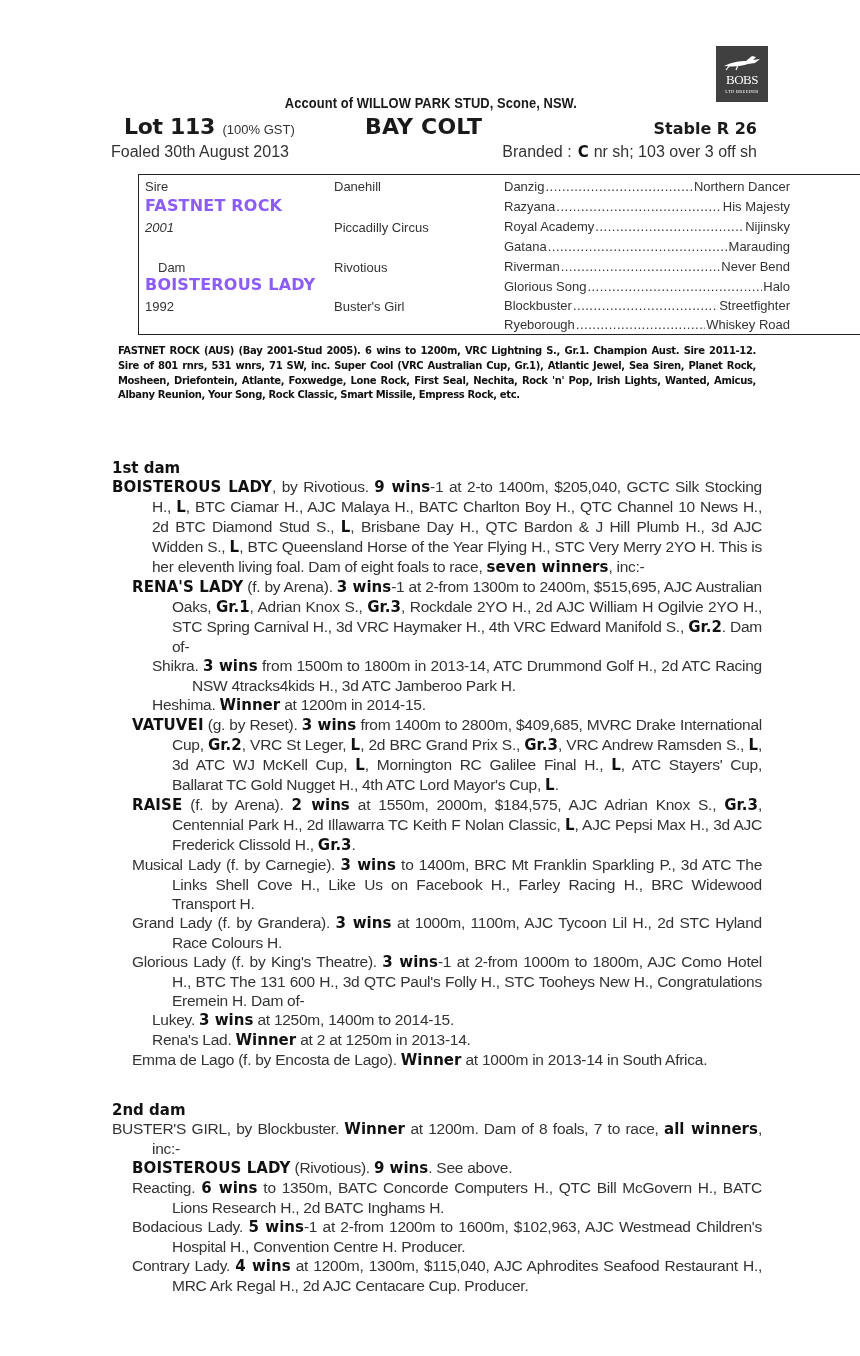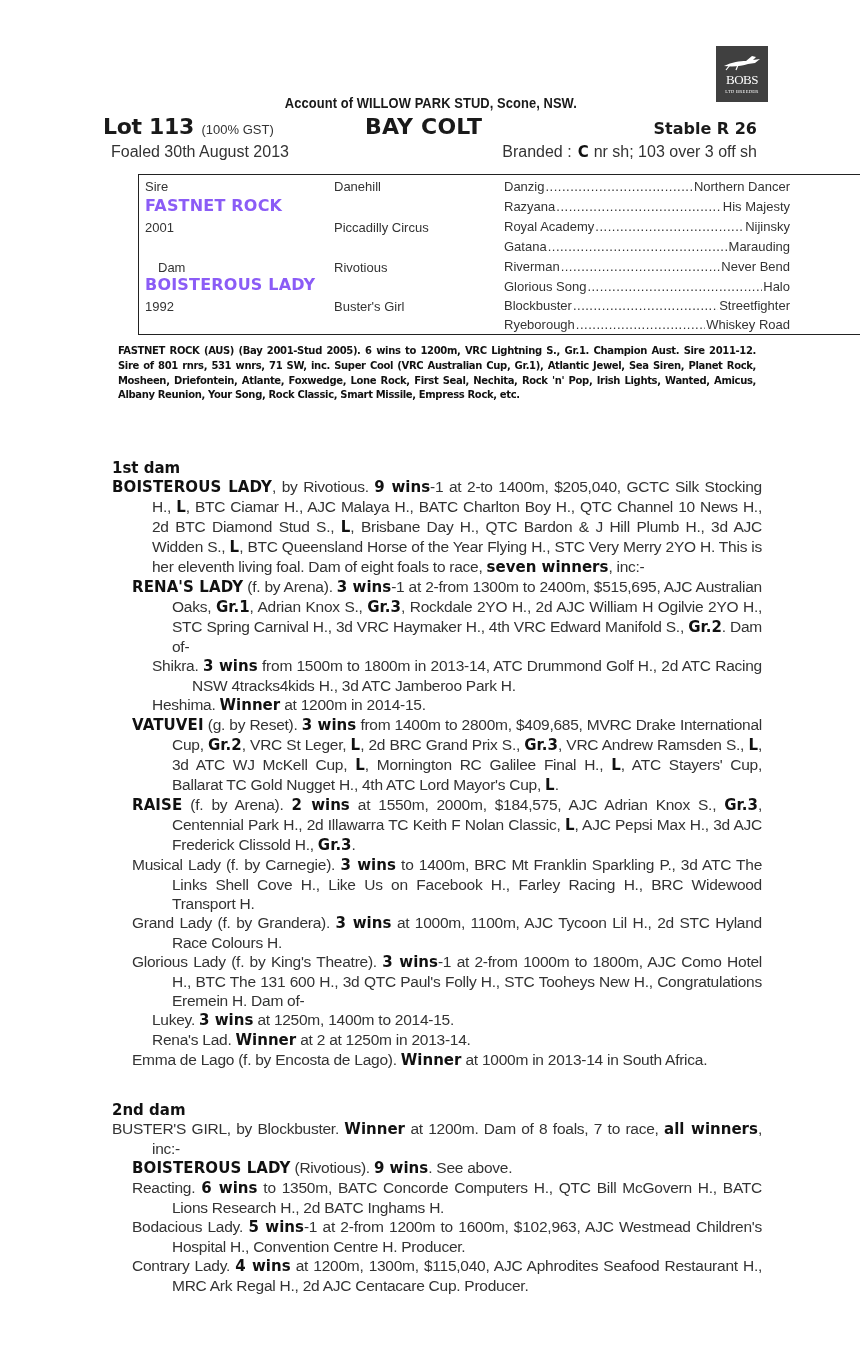--- a/index.html
+++ b/index.html
@@ -23,21 +23,21 @@
     position: absolute; left: 0; right: 0; top: 43px;
     font-family: "Liberation Serif", serif; font-size: 4.5px; letter-spacing: 0.3px; line-height: 5px;
   }
 
   .account {
     position: absolute; left: 0; width: 860px; top: 94px; text-align: center;
     font-family: "Liberation Sans", sans-serif; font-weight: bold; font-size: 15px;
     transform: scaleX(0.86); transform-origin: 436px 0; letter-spacing: 0.1px;
   }
   .lot {
-    position: absolute; left: 103px; top: 114px; font-weight: bold; font-size: 22px;
+    position: absolute; left: 124px; top: 114px; font-weight: bold; font-size: 22px;
     font-family: "DejaVu Sans", sans-serif; letter-spacing: -0.3px;
   }
   .lot .gst { font-weight: normal; font-size: 13px; font-family: "Liberation Sans", sans-serif; color: #333; letter-spacing: 0; }
   .colour {
     position: absolute; left: 365px; top: 114px; font-weight: bold; font-size: 22px;
     font-family: "DejaVu Sans", sans-serif; letter-spacing: 0.2px;
   }
   .stable {
     position: absolute; right: 103px; top: 119px; font-weight: bold; font-size: 16px;
     font-family: "DejaVu Sans", sans-serif;
@@ -106,21 +106,21 @@
   <div class="stable">Stable R 26</div>
 
   <div class="foaled">Foaled 30th August 2013</div>
   <div class="branded">
     <span>Branded :</span><span class="brand-mark">C</span><span>nr sh; 103 over 3 off sh</span>
   </div>
 
   <div class="pedigree">
     <div class="ped-cell" style="left:6px; top:4px;">Sire</div>
     <div class="ped-cell ped-name" style="left:6px; top:23px;">FASTNET ROCK</div>
-    <div class="ped-cell" style="left:6px; top:45px;">2001</div>
+    <div class="ped-cell" style="left:6px; top:45px;font-style:italic;">2001</div>
     <div class="ped-cell" style="left:19px; top:85px;text-align:center;">Dam</div>
     <div class="ped-cell ped-name" style="left:6px; top:102px;">BOISTEROUS LADY</div>
     <div class="ped-cell" style="left:6px; top:124px;">1992</div>
 
     <div class="ped-cell" style="left:195px; top:4px;">Danehill</div>
     <div class="ped-cell" style="left:195px; top:45px;">Piccadilly Circus</div>
     <div class="ped-cell" style="left:195px; top:85px;">Rivotious</div>
     <div class="ped-cell" style="left:195px; top:124px;">Buster's Girl</div>
 
     <div class="ped-row3" style="top:4px;">

